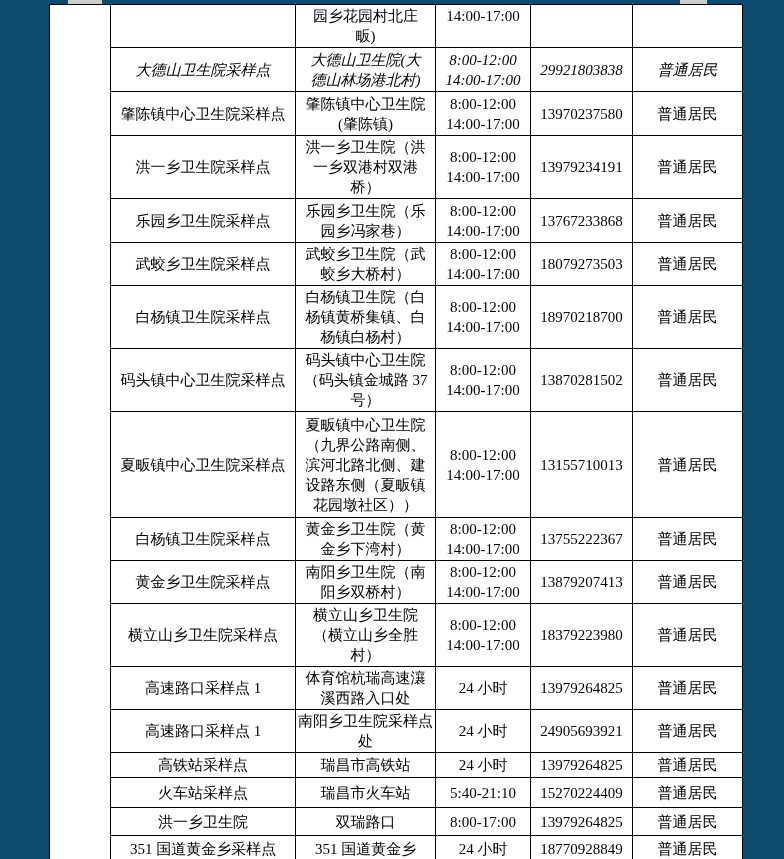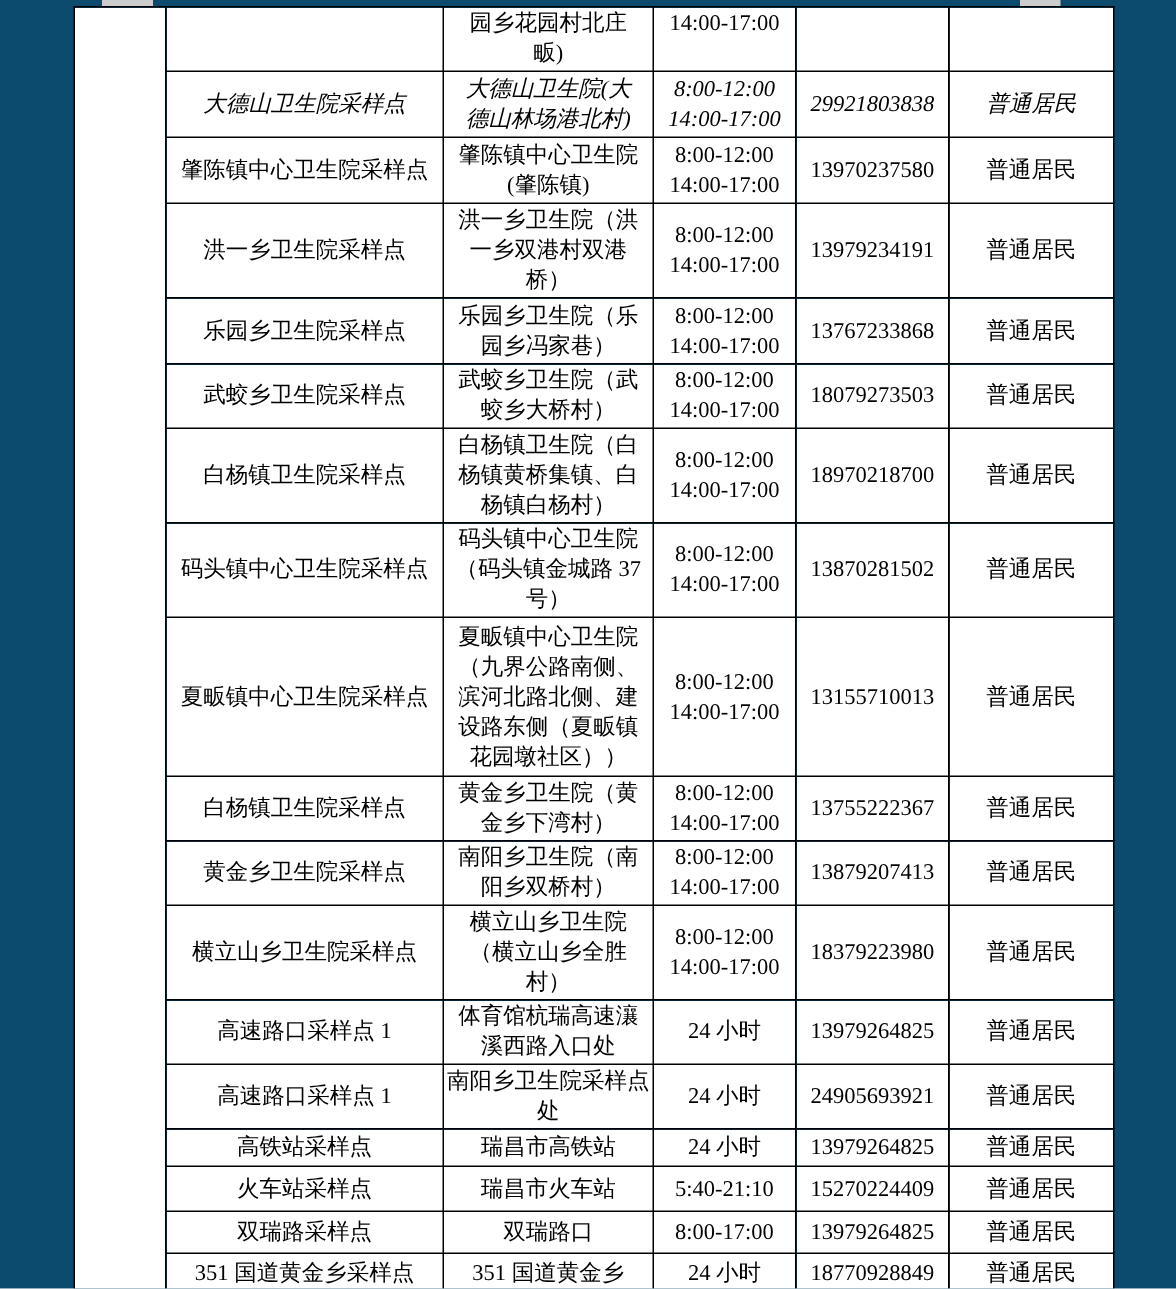--- a/index.html
+++ b/index.html
@@ -203,21 +203,21 @@
           <td>普通居民</td>
         </tr>
         <tr style="height: 30px;">
           <td>火车站采样点</td>
           <td>瑞昌市火车站</td>
           <td>5:40-21:10</td>
           <td>15270224409</td>
           <td>普通居民</td>
         </tr>
         <tr style="height: 28px;">
-          <td>双瑞路采样点</td>
+          <td>洪一乡卫生院</td>
           <td>双瑞路口</td>
           <td>8:00-17:00</td>
           <td>13979264825</td>
           <td>普通居民</td>
         </tr>
         <tr style="height: 27px;">
           <td>351 国道黄金乡采样点</td>
           <td>351 国道黄金乡</td>
           <td>24 小时</td>
           <td>18770928849</td>

